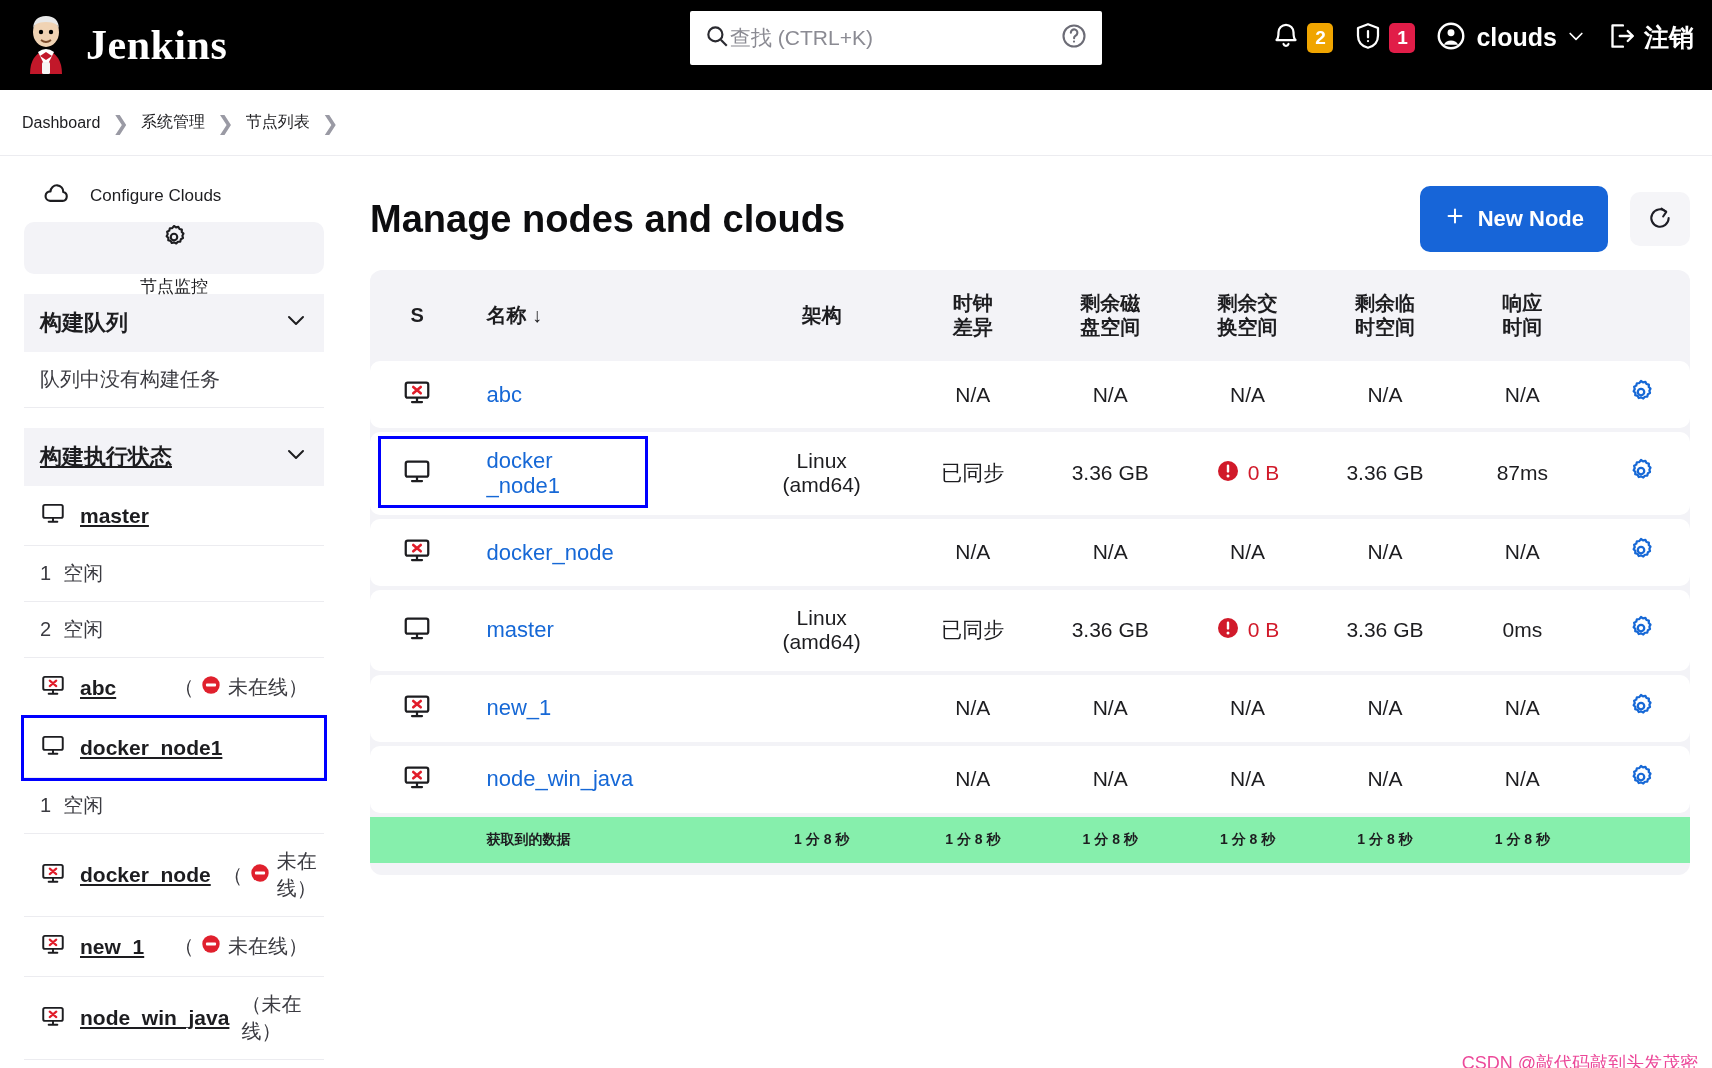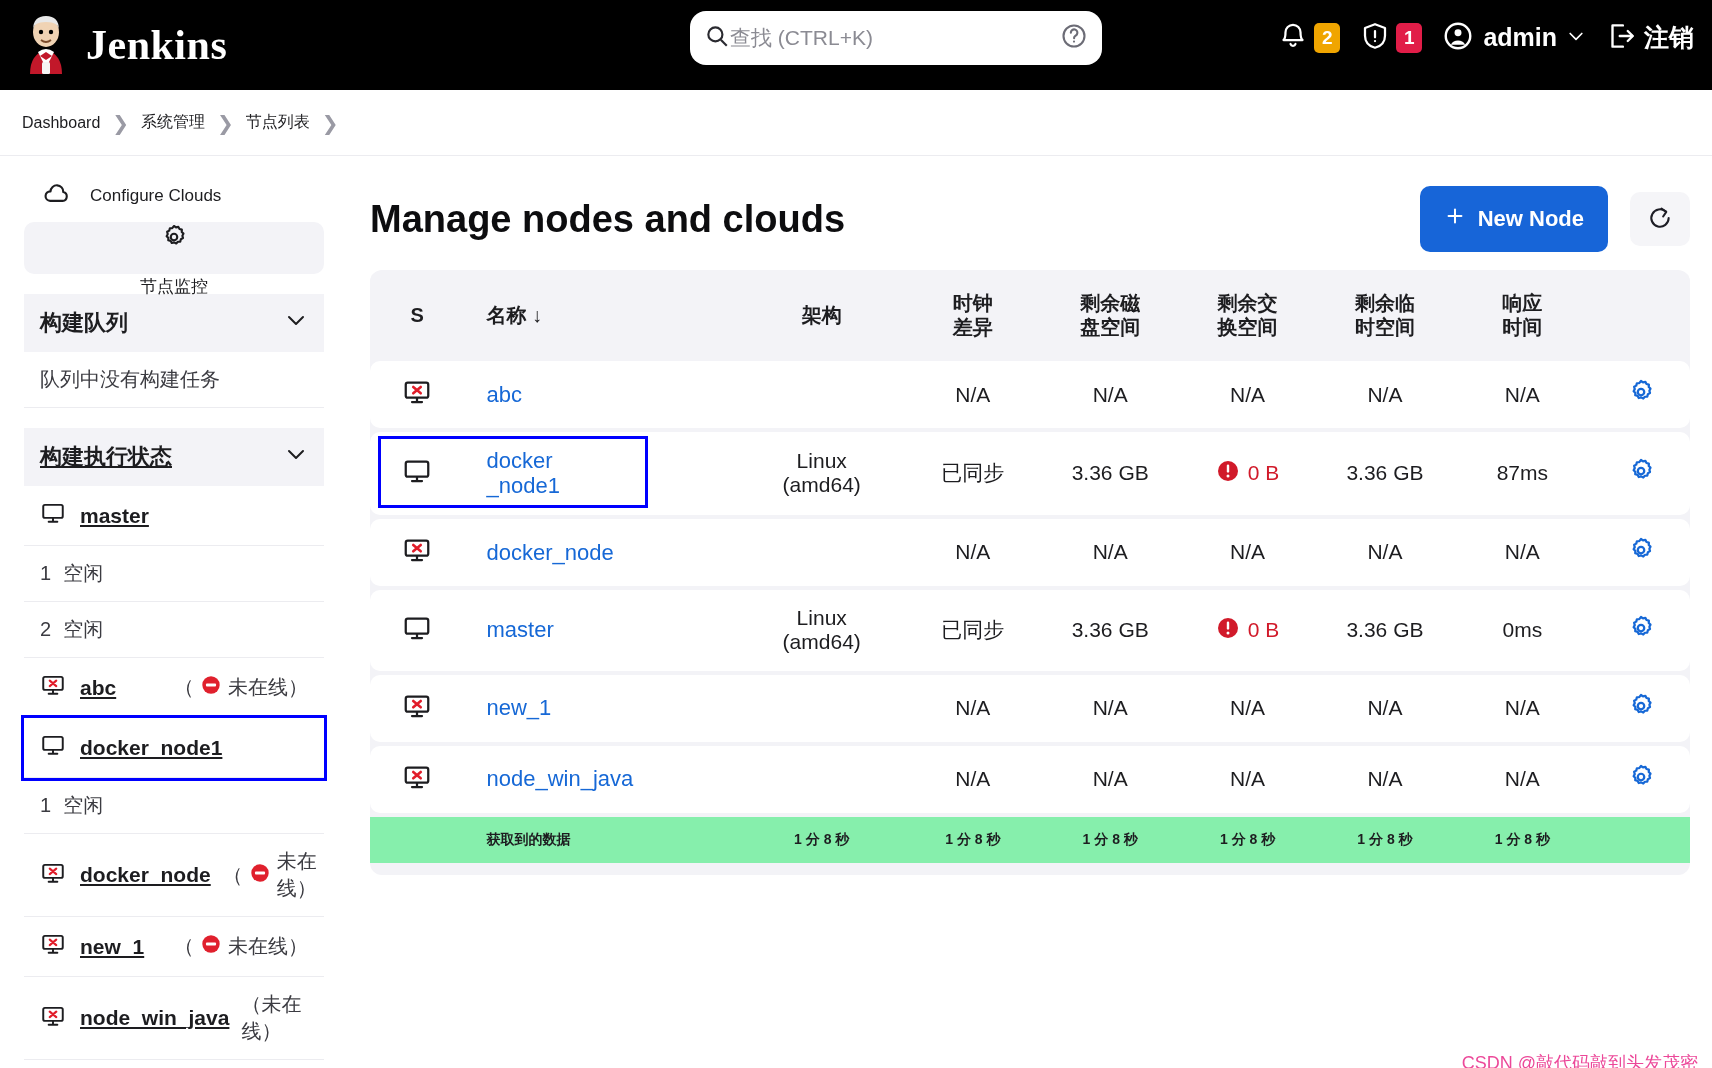--- a/index.html
+++ b/index.html
@@ -18,21 +18,21 @@
   .brand { display: flex; align-items: center; gap: 14px; }
   .jenkins-logo { width: 52px; height: 58px; display:block; }
   .brand-name {
     color: #fff; font-family: "Liberation Serif", "DejaVu Serif", serif;
     font-size: 42px; font-weight: 700; letter-spacing: 0.5px;
   }
 
   .search-wrap {
     position: absolute; left: 690px; top: 11px;
     width: 412px; height: 54px;
-    background: #fff; border-radius: 16px;
+    background: #fff; border-radius: 2px;
     display: flex; align-items: center; padding: 0 14px;
   }
   .search-input {
     flex: 1; border: none; outline: none; background: transparent;
     font-size: 21px; color: #4d4d55;
     font-family: "Liberation Sans", sans-serif;
   }
   .search-input::placeholder { color: #8b8b93; }
   .help-circle { flex: 0 0 auto; }
 
@@ -231,21 +231,21 @@
     </div>
 
     <div class="user-block">
       <span>
         <svg width="32" height="32" viewBox="0 0 24 24" fill="none" stroke="#ffffff" stroke-width="1.8">
           <circle cx="12" cy="12" r="9.2"></circle>
           <circle cx="12" cy="9.6" r="2.6" fill="#fff" stroke="none"></circle>
           <path d="M6.6 18.6a6.2 6.2 0 0110.8 0" fill="#fff" stroke="none"></path>
         </svg>
       </span>
-      <span class="user-name">admin</span>
+      <span class="user-name">clouds</span>
       <span>
         <svg width="20" height="20" viewBox="0 0 24 24" fill="none" stroke="#ffffff" stroke-width="2">
           <polyline points="5,9 12,16 19,9" stroke-linecap="round" stroke-linejoin="round"></polyline>
         </svg>
       </span>
     </div>
 
     <div class="logout-block">
       <span>
         <svg width="30" height="30" viewBox="0 0 24 24" fill="none" stroke="#ffffff" stroke-width="1.9">

